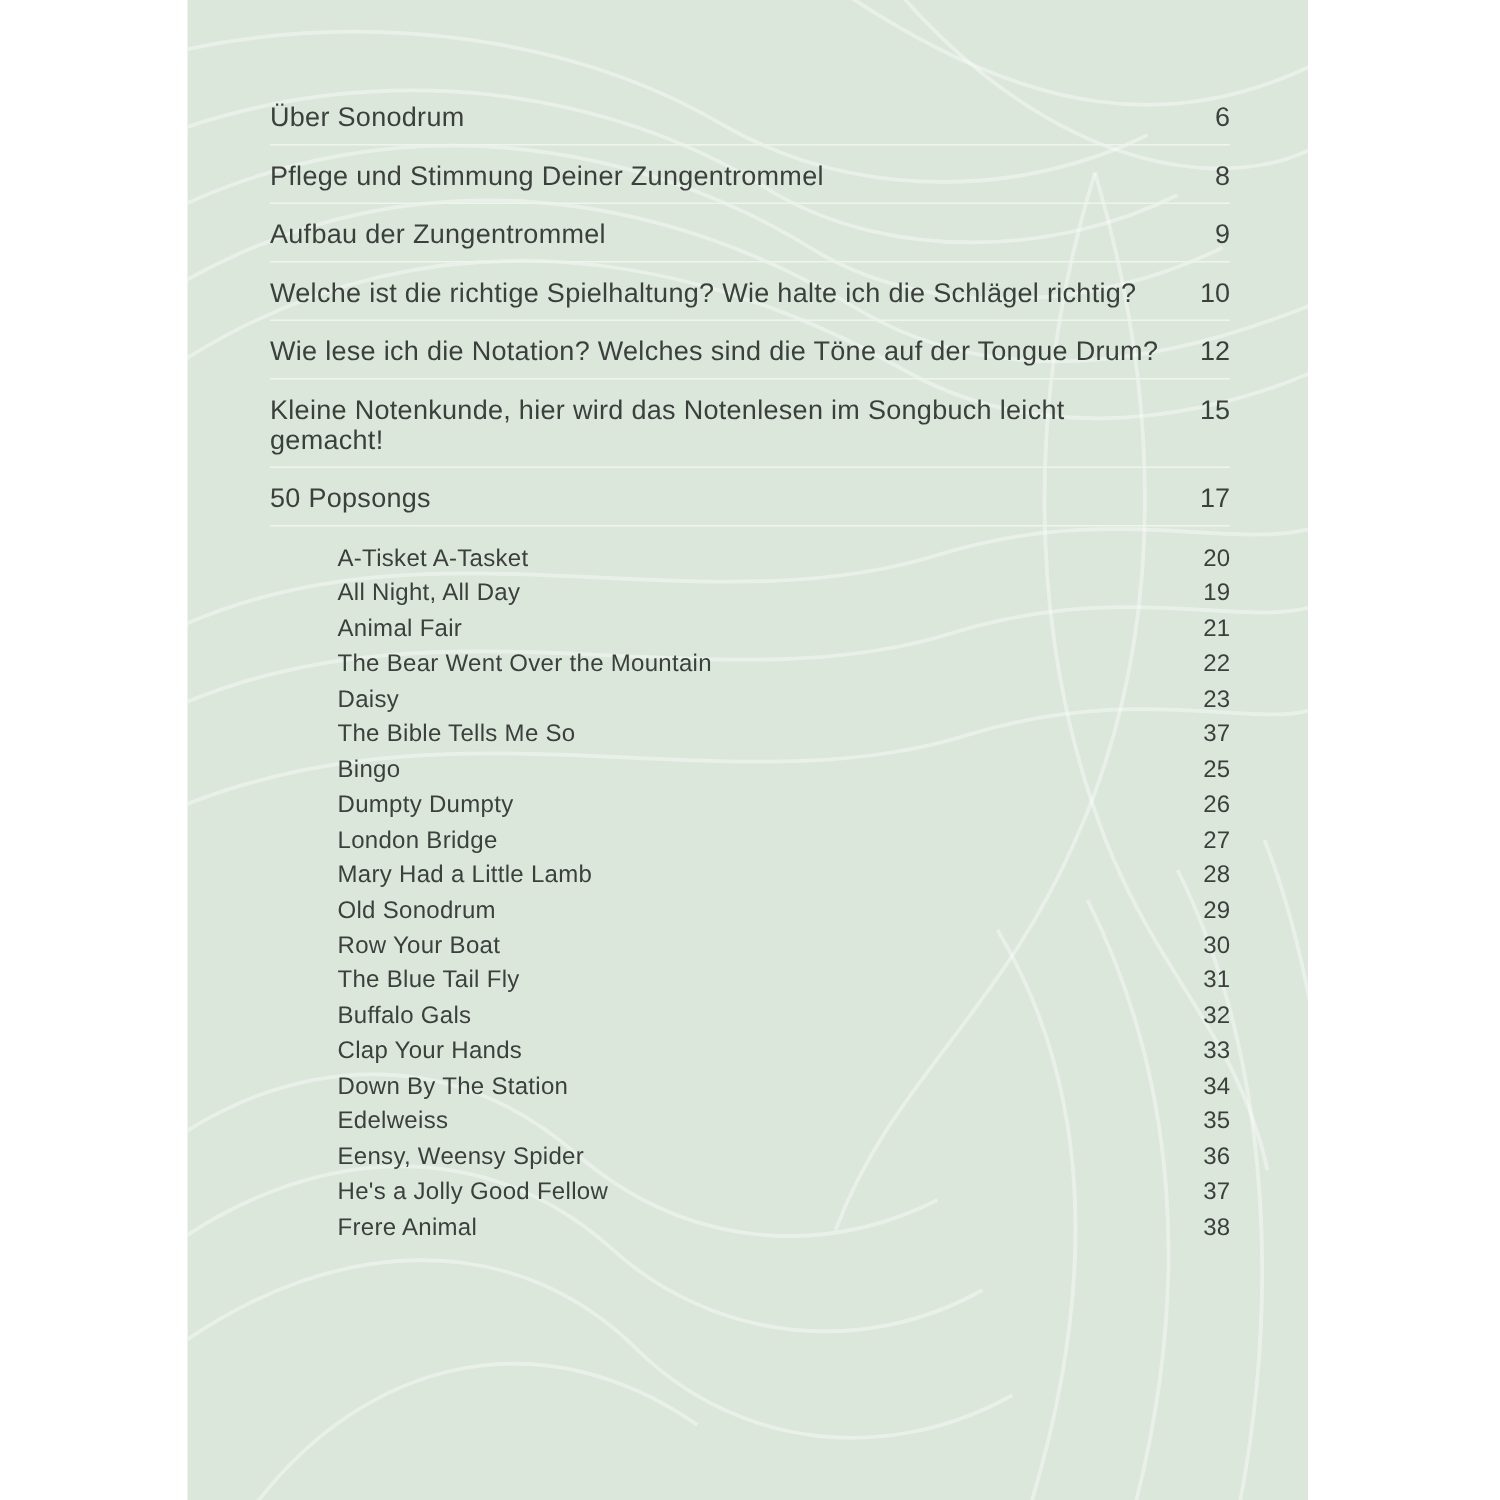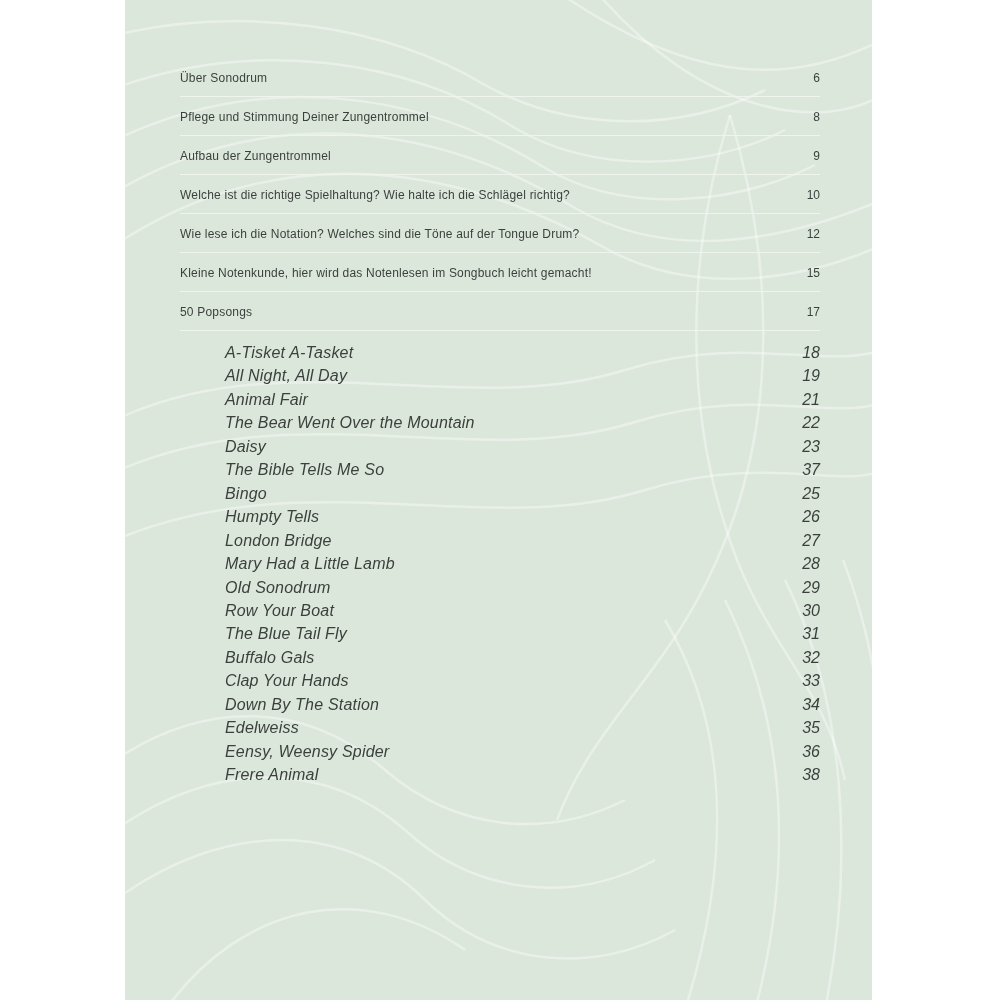--- a/index.html
+++ b/index.html
@@ -45,39 +45,38 @@
     line-height: 1.1;
     font-weight: 400;
     letter-spacing: 11px;
     color: var(--title-color);
     white-space: nowrap;
   }
   .sections { margin-top: 68px; }
   .toc-row {
     display: flex;
     align-items: flex-start;
-    font-size: 12px;
+    font-size: 18px;
     line-height: 20px;
     padding-bottom: 8px;
     border-bottom: 1px solid var(--rule-color);
     margin-bottom: 10px;
   }
   .toc-row.gap-before { margin-top: 9px; }
   .toc-row .label { flex: 1; letter-spacing: 0.2px; }
   .toc-row .page { width: 46px; text-align: right; }
   .songs {
     margin-top: 7px;
     padding-left: 45px;
   }
   .song-row {
     display: flex;
     align-items: baseline;
     font-size: 16px;
     line-height: 23.45px;
-    font-style: italic;
   }
   .song-row .label { flex: 1; letter-spacing: 0.2px; }
   .song-row .page { width: 46px; text-align: right; }
 </style>
 </head>
 <body>
 
 <div class="canvas">
   <div class="book-page">
 
@@ -133,21 +132,21 @@
         </div>
         <div class="toc-row gap-before">
           <span class="label">50 Popsongs</span>
           <span class="page">17</span>
         </div>
       </div>
 
       <div class="songs">
         <div class="song-row">
           <span class="label">A-Tisket A-Tasket</span>
-          <span class="page">18</span>
+          <span class="page">20</span>
         </div>
         <div class="song-row">
           <span class="label">All Night, All Day</span>
           <span class="page">19</span>
         </div>
         <div class="song-row">
           <span class="label">Animal Fair</span>
           <span class="page">21</span>
         </div>
         <div class="song-row">
@@ -160,21 +159,21 @@
         </div>
         <div class="song-row">
           <span class="label">The Bible Tells Me So</span>
           <span class="page">37</span>
         </div>
         <div class="song-row">
           <span class="label">Bingo</span>
           <span class="page">25</span>
         </div>
         <div class="song-row">
-          <span class="label">Humpty Tells</span>
+          <span class="label">Dumpty Dumpty</span>
           <span class="page">26</span>
         </div>
         <div class="song-row">
           <span class="label">London Bridge</span>
           <span class="page">27</span>
         </div>
         <div class="song-row">
           <span class="label">Mary Had a Little Lamb</span>
           <span class="page">28</span>
         </div>
@@ -202,20 +201,24 @@
           <span class="label">Down By The Station</span>
           <span class="page">34</span>
         </div>
         <div class="song-row">
           <span class="label">Edelweiss</span>
           <span class="page">35</span>
         </div>
         <div class="song-row">
           <span class="label">Eensy, Weensy Spider</span>
           <span class="page">36</span>
+        </div>
+        <div class="song-row">
+          <span class="label">He's a Jolly Good Fellow</span>
+          <span class="page">37</span>
         </div>
         <div class="song-row">
           <span class="label">Frere Animal</span>
           <span class="page">38</span>
         </div>
       </div>
     </div>
   </div>
 </div>
 

